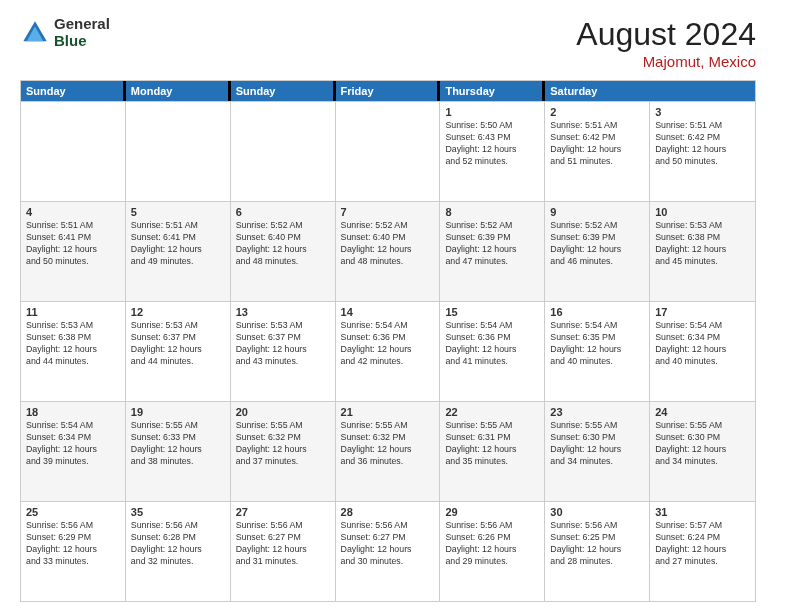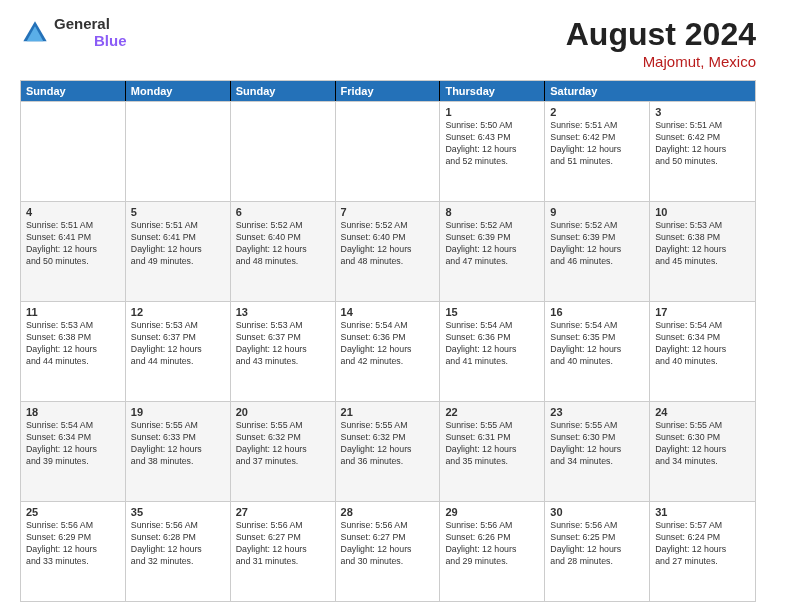--- a/index.html
+++ b/index.html
@@ -34,33 +34,32 @@
       line-height: 1.1;
     }
     .logo-general {
       font-size: 15px;
       font-weight: bold;
       color: #333;
     }
     .logo-blue {
       font-size: 15px;
       font-weight: bold;
-      color: #8b5cf6;
-      margin-left: 40px;
+      color: #14532d;
     }
     .logo-icon {
       width: 30px;
       height: 30px;
     }
     .title-block {
       text-align: right;
     }
     .month-year {
       font-size: 32px;
-      font-weight: bold;
+      font-weight: normal;
       color: #222;
     }
     .location {
       font-size: 15px;
       color: #b91c1c;
     }
     .calendar {
       flex: 1;
       display: flex;
       flex-direction: column;
@@ -69,21 +68,21 @@
     .cal-header {
       display: grid;
       grid-template-columns: repeat(7, 1fr);
       background: #2471b8;
     }
     .cal-header-cell {
       color: #fff;
       font-size: 11px;
       font-weight: bold;
       padding: 4px 5px;
-      border-right: 1px solid #000000;
+      border-right: 3px solid #000000;
       text-align: left;
     }
     .cal-header-cell:last-child { border-right: none; }
     .cal-body {
       flex: 1;
       display: flex;
       flex-direction: column;
     }
     .cal-row {
       display: grid;

